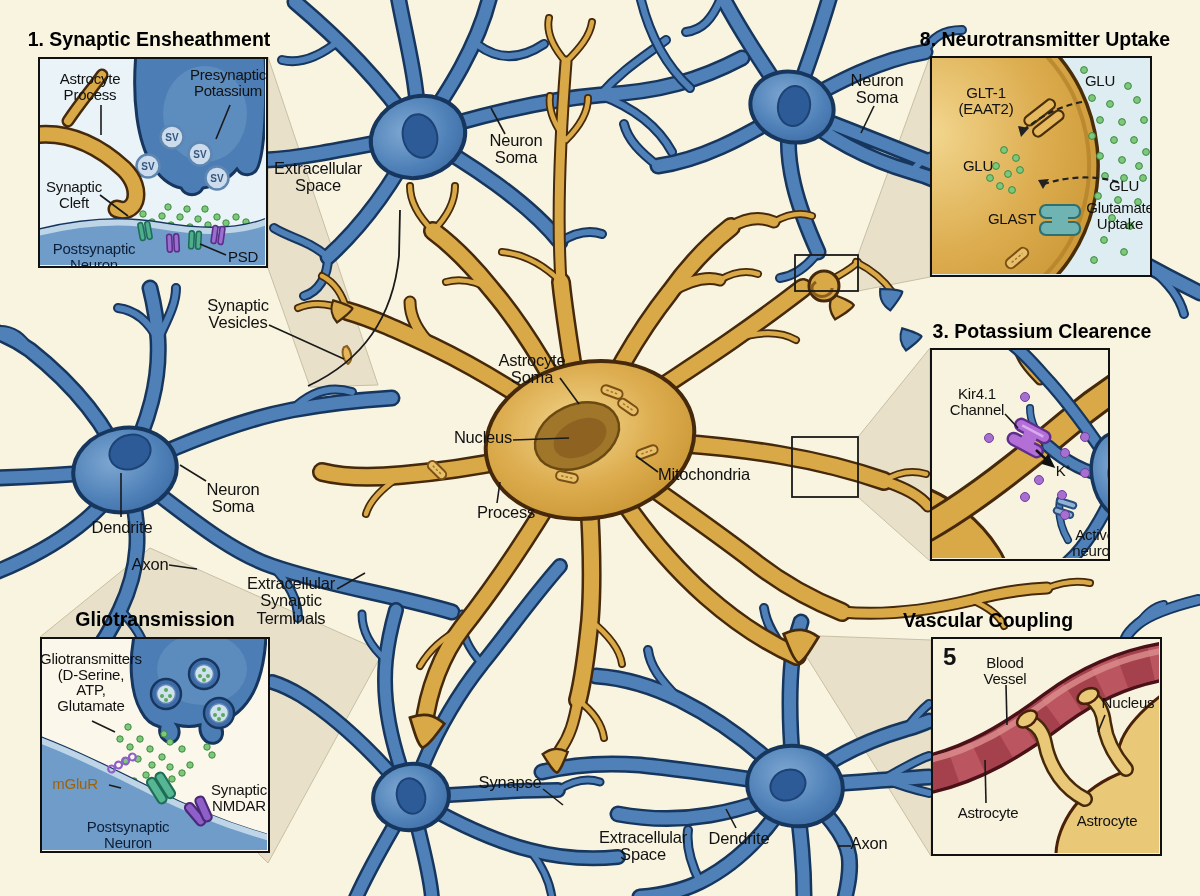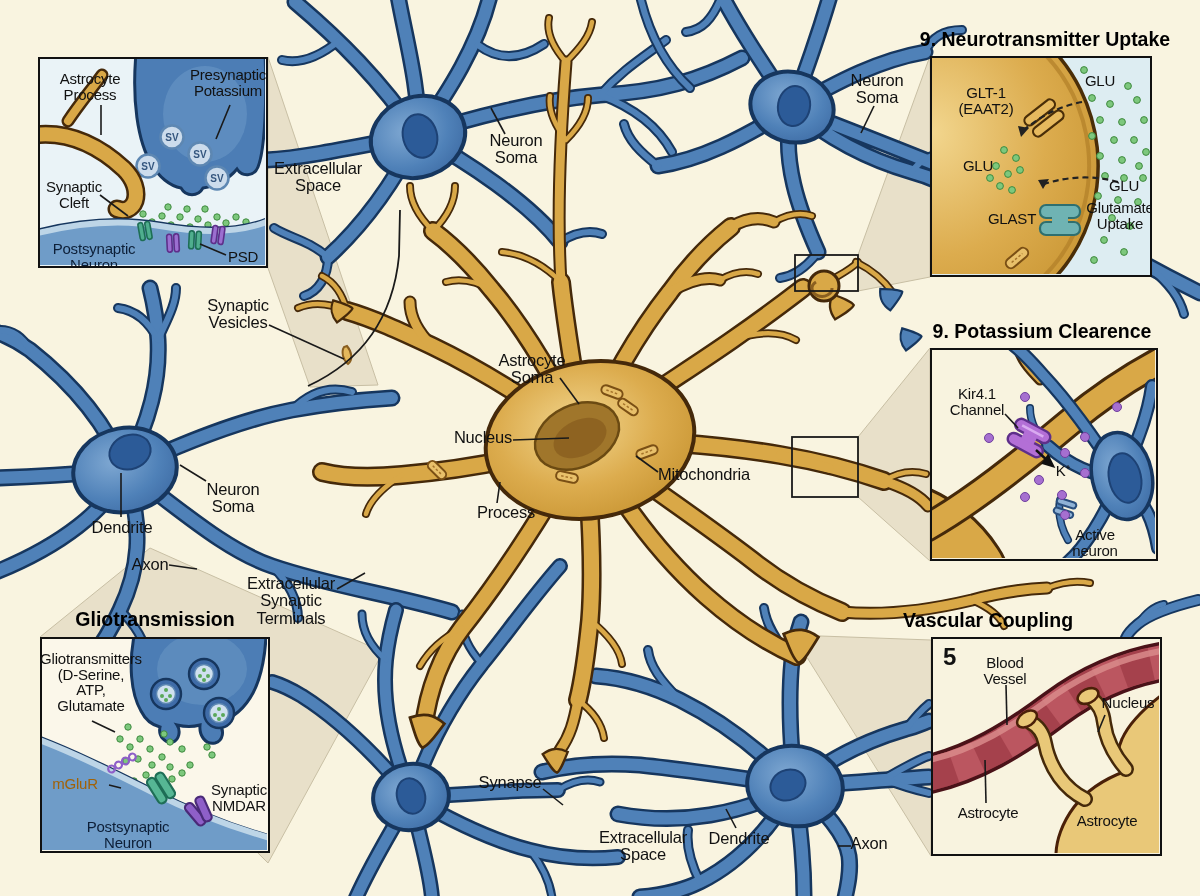--- a/index.html
+++ b/index.html
@@ -199,22 +199,23 @@
 <div class="lbl" style="left:150px;top:556px">Axon</div>
 <div class="lbl" style="left:291px;top:575px">Extracellular
 Synaptic
 Terminals</div>
 <div class="lbl" style="left:510px;top:774px">Synapse</div>
 <div class="lbl" style="left:643px;top:829px">Extracellular
 Space</div>
 <div class="lbl" style="left:739px;top:830px">Dendrite</div>
 <div class="lbl" style="left:869px;top:835px">Axon</div>
 
-<div class="ttl" style="left:1045px;top:28px">9. Neurotransmitter Uptake</div>
-<div class="ttl" style="left:1042px;top:320px">9. Potassium Clearence</div>
+<div class="ttl" style="left:149px;top:28px">1. Synaptic Ensheathment</div>
+<div class="ttl" style="left:1045px;top:28px">8. Neurotransmitter Uptake</div>
+<div class="ttl" style="left:1042px;top:320px">3. Potassium Clearence</div>
 <div class="ttl" style="left:155px;top:608px">Gliotransmission</div>
 <div class="ttl" style="left:988px;top:609px">Vascular Coupling</div>
 
 <div class="inset" style="left:38px;top:57px;width:230px;height:211px;background:#eaf3f7">
   <svg width="225" height="206" viewBox="0 0 225 206">
     <path d="M96,-6 C92,40 97,82 112,106 C119,118 130,127 141,129 C146,138 158,138 163,129 C176,127 189,120 197,110 C202,118 214,118 218,108 C225,90 227,40 225,-6 Z" fill="#4c7db5" stroke="#16365e" stroke-width="3"></path>
     <ellipse cx="165" cy="55" rx="42" ry="48" fill="#6b99c6" opacity=".55"></ellipse>
     <g fill="#ccdcec" stroke="#5d87b2" stroke-width="2.5">
       <circle cx="132" cy="78" r="11.5"></circle>
           <circle cx="160" cy="95" r="11.5"></circle>
@@ -349,21 +350,21 @@
   <div class="ilbl" style="left:54px;top:27px">GLT-1
 (EAAT2)</div>
   <div class="ilbl" style="left:168px;top:15px">GLU</div>
   <div class="ilbl" style="left:46px;top:100px">GLU</div>
   <div class="ilbl" style="left:192px;top:120px">GLU</div>
   <div class="ilbl" style="left:80px;top:153px">GLAST</div>
   <div class="ilbl" style="left:188px;top:142px">Glutamate
 Uptake</div>
 </div>
 
-<div class="inset" style="left:930px;top:348px;width:228px;height:213px;background:#f8f3df">
+<div class="inset" style="left:930px;top:348px;width:180px;height:213px;background:#f8f3df">
   <svg width="223" height="208" viewBox="0 0 223 208">
     <path d="M-6,210 L-6,138 C20,148 48,170 66,198 C70,204 72,208 73,212 Z" fill="#d9a847" stroke="#45290a" stroke-width="3"></path>
     <path class="ao" stroke-width="30" d="M-6,178 C40,152 90,112 138,72 C168,47 200,26 230,10"></path>
     <path class="ao" stroke-width="11" d="M108,30 C96,18 88,8 86,-4"></path>
     <path class="af" stroke-width="24" d="M-6,178 C40,152 90,112 138,72 C168,47 200,26 230,10"></path>
     <path class="af" stroke-width="6.5" d="M108,30 C96,18 88,8 86,-4"></path>
     <g>
       <path class="no" stroke-width="14" d="M188,128 C165,92 140,56 112,26 C98,10 88,0 80,-6 M188,128 C160,126 136,114 116,96 M188,128 C172,168 152,198 136,212 M188,128 C214,150 222,174 226,198 M188,128 C205,95 216,65 220,36"></path>
       <path class="no" stroke-width="8" d="M116,96 C104,84 98,72 98,58 M136,190 C128,176 126,162 128,150"></path>
       <path class="nf" stroke-width="9.5" d="M188,128 C165,92 140,56 112,26 C98,10 88,0 80,-6 M188,128 C160,126 136,114 116,96 M188,128 C172,168 152,198 136,212 M188,128 C214,150 222,174 226,198 M188,128 C205,95 216,65 220,36"></path>

